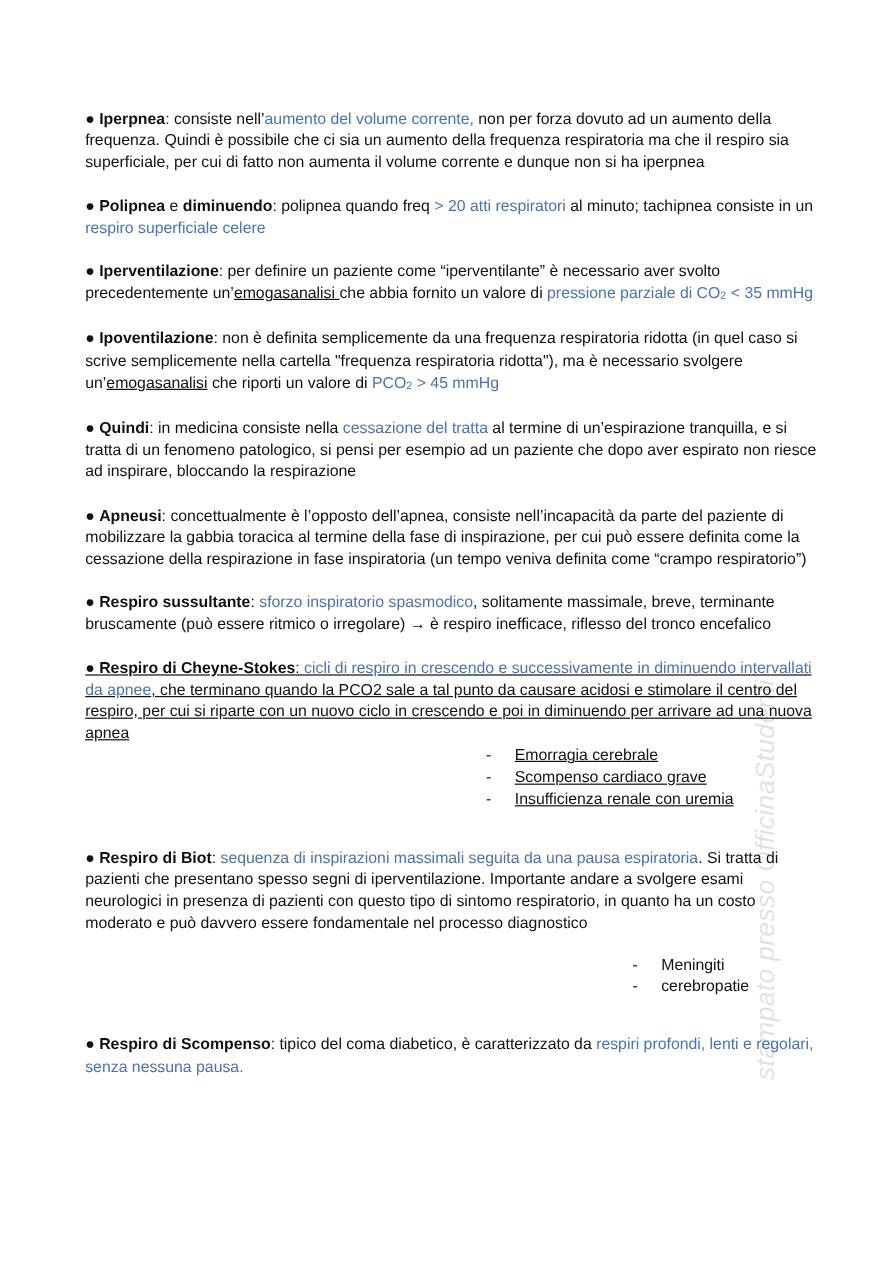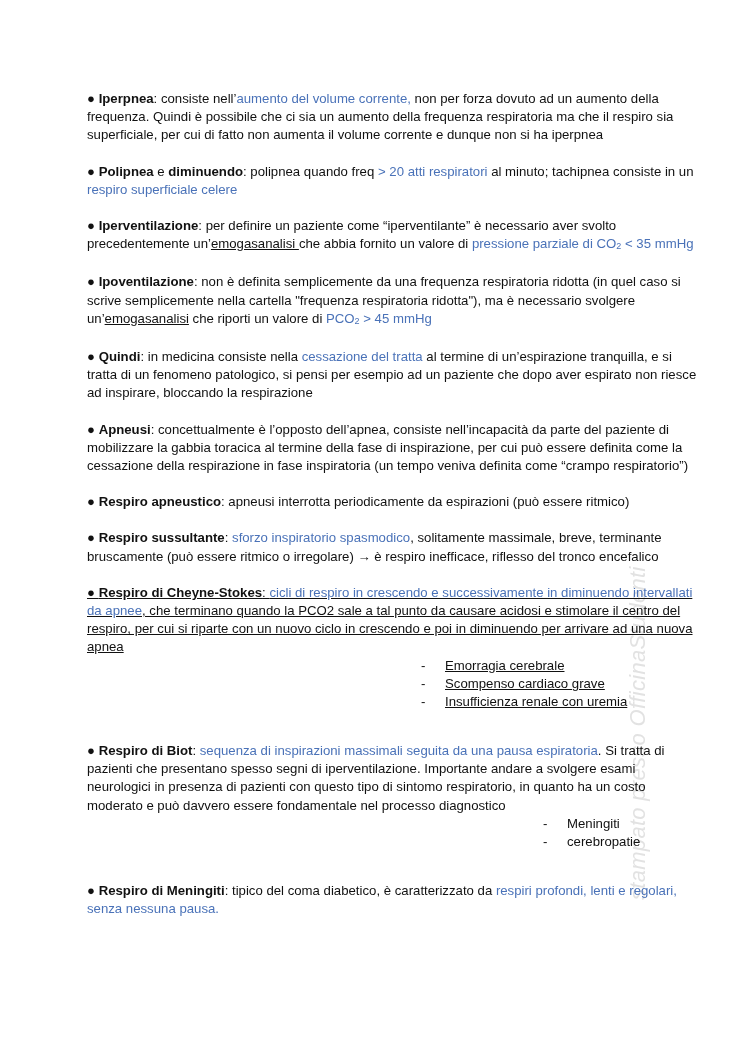--- a/index.html
+++ b/index.html
@@ -1,24 +1,24 @@
 <!DOCTYPE html>
 <html><head>
 <meta charset="utf-8">
 <style>
   html, body { margin:0; padding:0; background:#fff; }
   body { width:744px; height:1052px; position:relative; overflow:hidden;
          font-family:"Liberation Sans", sans-serif; font-size:13.2px; color:#111; }
-  .page { position:absolute; left:87px; top:90px; width:610px; }
+  .page { position:absolute; left:71px; top:90px; width:610px; }
   .para { line-height:18.2px; margin:0 0 18px 0; }
   .para b { font-weight:bold; }
   .blue { color:#4a72b8; }
   .u { text-decoration:underline;margin-top:46px; }
   .sub { font-size:9px; vertical-align:-1px; }
-  .sublist { list-style:none; margin:0; padding:0; }
+  .sublist { list-style:none; margin:16px; padding:0; }
   .sublist li { line-height:18.4px; position:relative; padding-left:24px; }
   .sublist li::before { content:"-"; position:absolute; left:0; }
   .watermark { position:absolute; left:625px; top:900px; transform-origin:0 0; transform:rotate(-90deg);
                font-size:22px; font-style:italic; color:#e2e2e2; white-space:nowrap; letter-spacing:0.3px; }
 </style>
 </head>
 <body>
 
 <div class="watermark">stampato presso OfficinaStudenti</div>
 
@@ -41,23 +41,20 @@
   </p>
 
   <p class="para">
     <span>● </span><b>Quindi</b><span>: in medicina consiste nella </span><span class="blue">cessazione del tratta</span><span> al termine di un’espirazione tranquilla, e si tratta di un fenomeno patologico, si pensi per esempio ad un paziente che dopo aver espirato non riesce ad inspirare, bloccando la respirazione</span>
   </p>
 
   <p class="para">
     <span>● </span><b>Apneusi</b><span>: concettualmente è l’opposto dell’apnea, consiste nell’incapacità da parte del paziente di mobilizzare la gabbia toracica al termine della fase di inspirazione, per cui può essere definita come la cessazione della respirazione in fase inspiratoria (un tempo veniva definita come “crampo respiratorio”)</span>
   </p>
 
-  <p class="para">
-    <span>● </span><b>Respiro apneustico</b><span>: apneusi interrotta periodicamente da espirazioni (può essere ritmico)</span>
-  </p>
 
   <p class="para">
     <span>● </span><b>Respiro sussultante</b><span>: </span><span class="blue">sforzo inspiratorio spasmodico</span><span>, solitamente massimale, breve, terminante bruscamente (può essere ritmico o irregolare) → è respiro inefficace, riflesso del tronco encefalico</span>
   </p>
 
   <div class="para" style="margin-bottom:30px;text-decoration:underline;">
     <div>
       <span>● </span><b>Respiro di Cheyne-Stokes</b><span>: </span><span class="blue">cicli di respiro in crescendo e successivamente in diminuendo intervallati da apnee</span><span>, che terminano quando la PCO2 sale a tal punto da causare acidosi e stimolare il centro del respiro, per cui si riparte con un nuovo ciclo in crescendo e poi in diminuendo per arrivare ad una nuova apnea</span>
     </div>
     <ul class="sublist" style="margin-left:334px; margin-top:0px;">
@@ -71,16 +68,16 @@
     <div>
       <span>● </span><b>Respiro di Biot</b><span>: </span><span class="blue">sequenza di inspirazioni massimali seguita da una pausa espiratoria</span><span>. Si tratta di pazienti che presentano spesso segni di iperventilazione. Importante andare a svolgere esami neurologici in presenza di pazienti con questo tipo di sintomo respiratorio, in quanto ha un costo moderato e può davvero essere fondamentale nel processo diagnostico</span>
     </div>
     <ul class="sublist" style="margin-left:456px;">
       <li>Meningiti</li>
       <li>cerebropatie</li>
     </ul>
   </div>
 
   <p class="para">
-    <span>● </span><b>Respiro di Meningiti</b><span>: tipico del coma diabetico, è caratterizzato da </span><span class="blue">respiri profondi, lenti e regolari, senza nessuna pausa.</span>
+    <span>● </span><b>Respiro di Scompenso</b><span>: tipico del coma diabetico, è caratterizzato da </span><span class="blue">respiri profondi, lenti e regolari, senza nessuna pausa.</span>
   </p>
 
 </div>
 
 </body></html>

